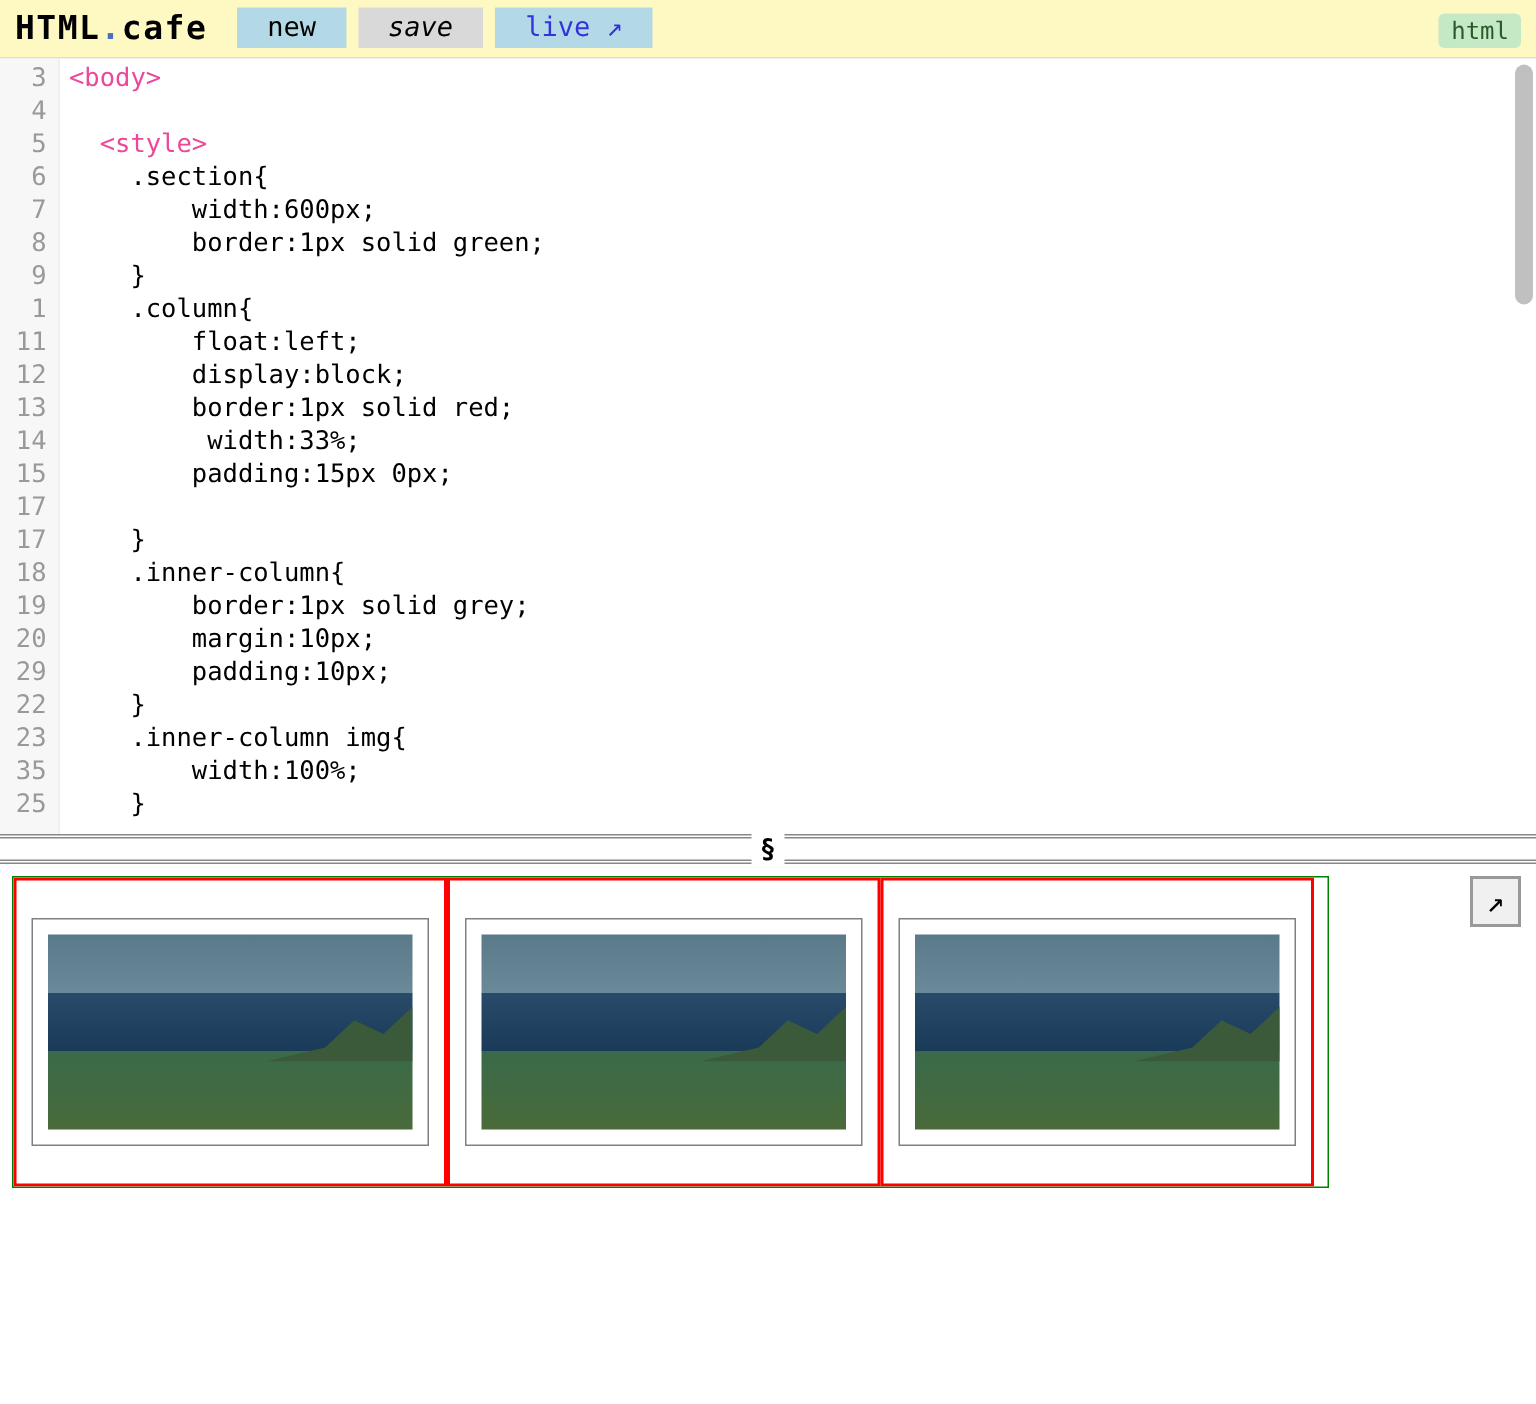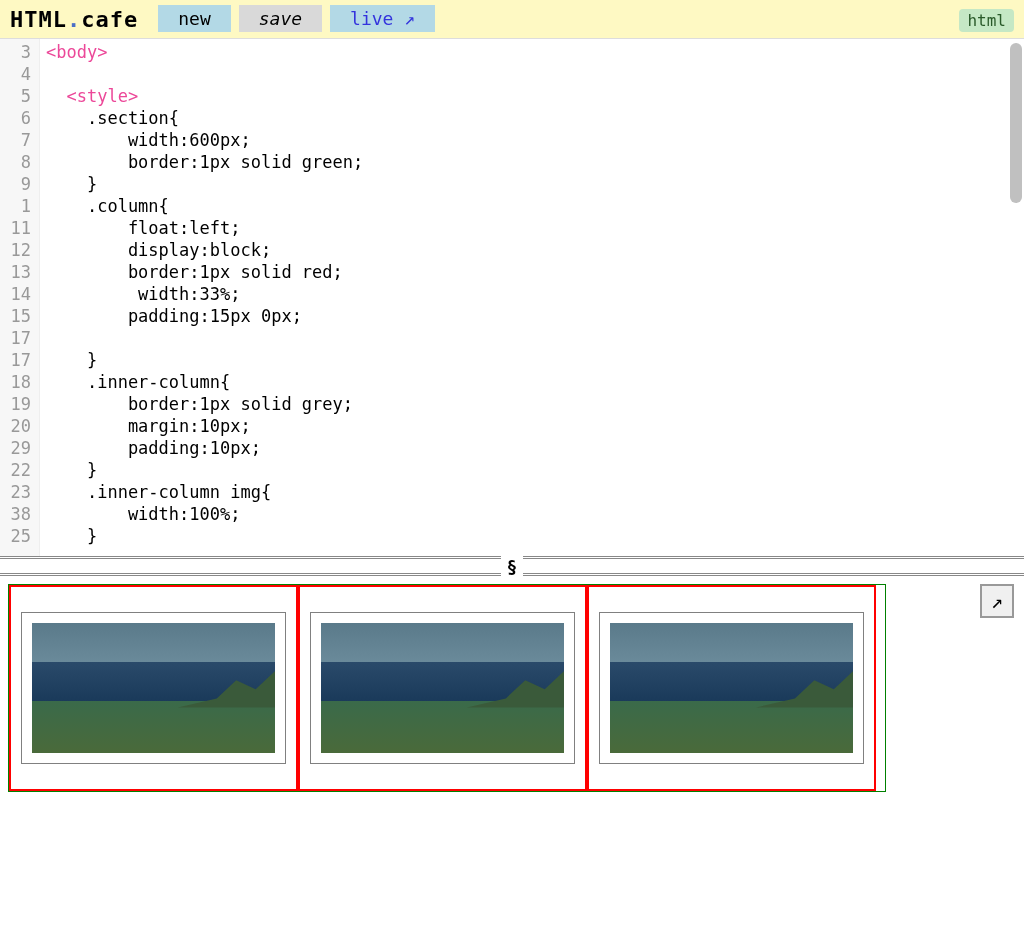--- a/index.html
+++ b/index.html
@@ -193,21 +193,21 @@
         <div>14</div>
         <div>15</div>
         <div>17</div>
         <div>17</div>
         <div>18</div>
         <div>19</div>
         <div>20</div>
         <div>29</div>
         <div>22</div>
         <div>23</div>
-        <div>38</div>
+        <div>35</div>
         <div>25</div>
       </div>
     <div class="code-area" id="codearea"><div><span class="tok-tag">&lt;body&gt;</span></div><div>&nbsp;</div><div><span class="tok-tag">  &lt;style&gt;</span></div><div>    .section{</div><div>        width:600px;</div><div>        border:1px solid green;</div><div>    }</div><div>    .column{</div><div>        float:left;</div><div>        display:block;</div><div>        border:1px solid red;</div><div>         width:33%;</div><div>        padding:15px 0px;</div><div>&nbsp;</div><div>    }</div><div>    .inner-column{</div><div>        border:1px solid grey;</div><div>        margin:10px;</div><div>        padding:10px;</div><div>    }</div><div>    .inner-column img{</div><div>        width:100%;</div><div>    }</div></div>
   </div>
   <div class="scrollbar"></div>
 </div>
 
 <div class="divider">
   <span class="divider-icon">§</span>
 </div>

